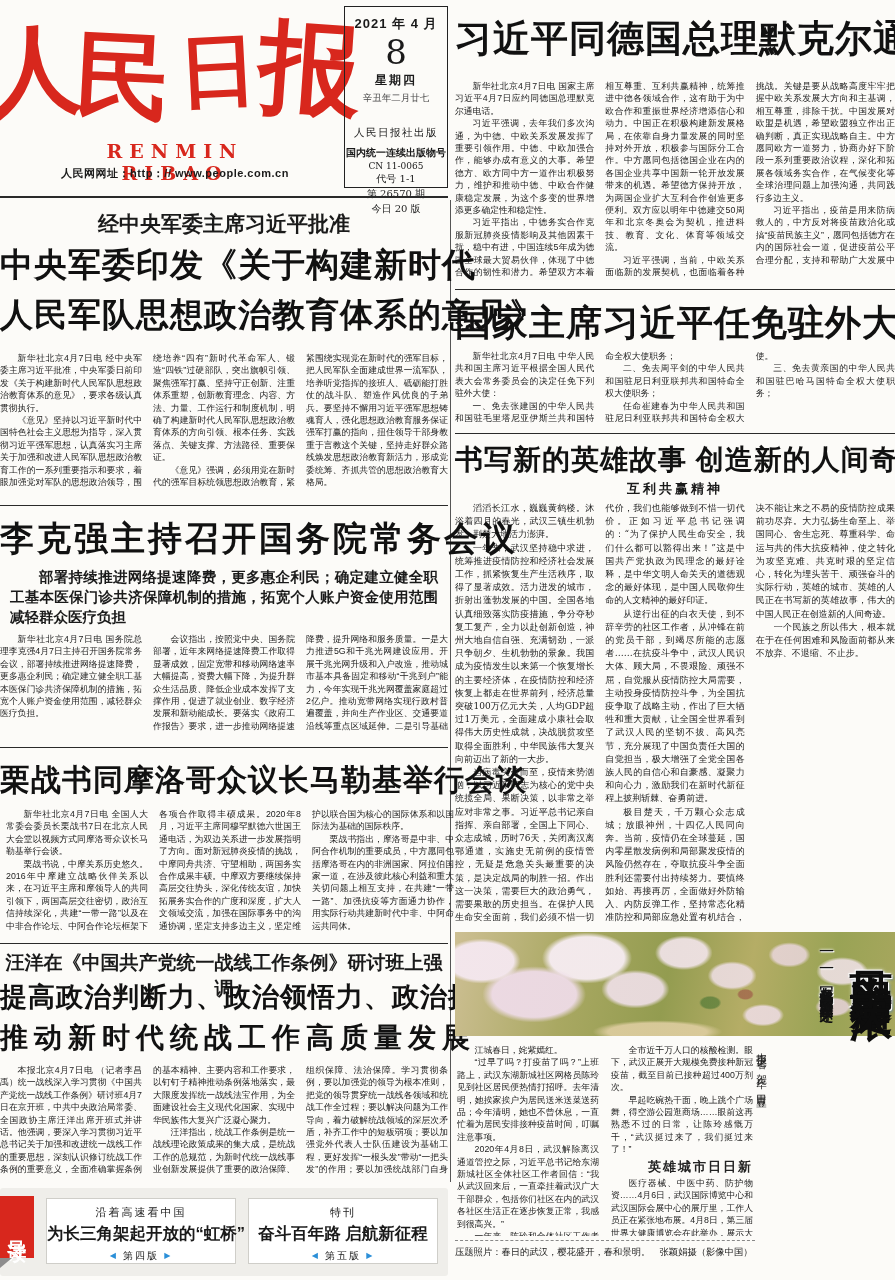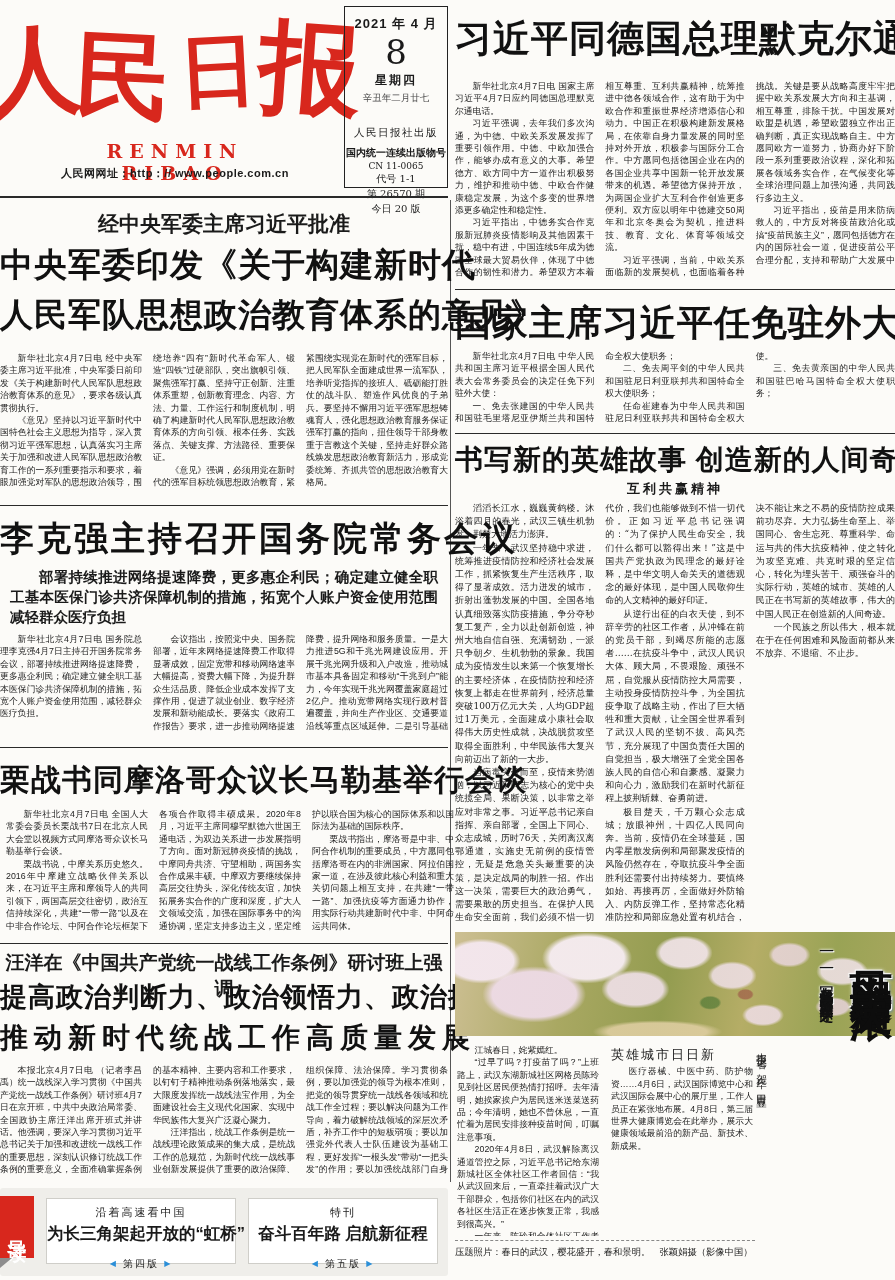--- a/index.html
+++ b/index.html
@@ -58,21 +58,21 @@
   #guide-ribbon { position:absolute; left:0; top:8px; width:34px; height:62px; background:#d8271d;
                   color:#fff; font-weight:900; font-size:19px; line-height:1.15;
                   display:flex; align-items:center; justify-content:center; text-align:center;
                   writing-mode:vertical-rl; text-orientation:upright; letter-spacing:2px; }
   #guide-ribbon:after { content:""; position:absolute; left:0; top:62px;
                   border-left:12px solid #8d8d8d; border-bottom:10px solid transparent; }
   .guide-box { position:absolute; top:10px; width:190px; height:66px; background:#fff;
                border:1px solid #cfcec9; text-align:center; padding-top:6px; }
   .guide-kicker { font-family:"DejaVu Serif", serif; font-size:11px; letter-spacing:2px; }
   .guide-title  { font-size:16.5px; font-weight:900; margin-top:3px; white-space:nowrap; }
-  .guide-page   { font-family:"DejaVu Serif", serif; font-size:10px; margin-top:12px; letter-spacing:2px; }
+  .guide-page   { font-family:"DejaVu Serif", serif; font-size:10px; margin-top:4px; letter-spacing:2px; }
   .tri { color:#2b8fd8; font-size:8px; vertical-align:1px; }
 
   
   #feature { position:absolute; left:455px; top:932px; width:440px; height:348px; }
   #photo { position:absolute; left:0; top:0; width:440px; height:104px; overflow:hidden;
     background:
       radial-gradient(ellipse 52px 30px at 6% 28%,  rgba(244,231,238,.97) 0 62%, transparent 75%),
       radial-gradient(ellipse 70px 38px at 18% 60%, rgba(238,219,231,.95) 0 60%, transparent 74%),
       radial-gradient(ellipse 60px 34px at 30% 25%, rgba(246,236,241,.96) 0 62%, transparent 75%),
       radial-gradient(ellipse 46px 26px at 41% 55%, rgba(240,224,233,.9) 0 60%, transparent 74%),
@@ -92,21 +92,21 @@
                 letter-spacing:5px; line-height:1; color:#0d0d0d; }
   #feat-title .onphoto { text-shadow:0 0 2px #fff, 0 0 4px #fff, 1px 1px 0 #fff, -1px -1px 0 #fff, 2px 2px 3px rgba(40,90,140,.6); }
   #feat-sub { left:362px; top:10px; height:330px; font-size:13.5px; font-weight:700;
               letter-spacing:1.5px; color:#111; }
   #feat-sub .onphoto { text-shadow:0 0 2px #fff, 0 0 3px #fff, 1px 1px 0 #fff; }
   #feat-byline { left:300px; top:112px; height:150px; font-size:10.5px; letter-spacing:2px;
                  font-family:"DejaVu Serif",serif; color:#222; }
   .featcol { position:absolute; top:112px; width:142px; height:192px; overflow:hidden;
              font-size:8.8px; line-height:12.4px; text-align:justify; color:#222; }
   .featcol p { text-indent:2em; }
-  #feat-subhead { font-weight:400; text-align:left; font-size:13px; text-indent:0;
+  #feat-subhead { font-weight:700; text-align:right; font-size:13px; text-indent:0;
                   letter-spacing:2px; margin:5px 0 4px; }
   #feat-credit { position:absolute; left:0; top:308px; width:300px; border-top:1px dashed #888;
                  padding-top:5px; font-family:"DejaVu Serif",serif; font-size:9.3px;
                  line-height:12.5px; text-align:justify; }
   #editorial-byline { position:absolute; left:455px; top:480px; width:440px; text-align:center;
                       font-family:"DejaVu Serif",serif; font-weight:700; font-size:13px; letter-spacing:3px; }
 </style>
 </head>
 <body>
 
@@ -229,20 +229,24 @@
     </div>
     <div class="vtitle" id="feat-byline">本报记者  贺广华  田豆豆</div>
 
     <div class="featcol" style="left:2px;">
         <p>江城春日，姹紫嫣红。</p>
         <p>“过早了吗？打疫苗了吗？”上班路上，武汉东湖新城社区网格员陈玲见到社区居民便热情打招呼。去年清明，她挨家挨户为居民送米送菜送药品；今年清明，她也不曾休息，一直忙着为居民安排接种疫苗时间，叮嘱注意事项。</p>
         <p>2020年4月8日，武汉解除离汉通道管控之际，习近平总书记给东湖新城社区全体社区工作者回信：“我从武汉回来后，一直牵挂着武汉广大干部群众，包括你们社区在内的武汉各社区生活正在逐步恢复正常，我感到很高兴。”</p>
         <p>一年来，陈玲和全体社区工作者时刻牢记习近平总书记的亲切勉励，“抓细抓实疫情防控各项工作，用心用情为群众服务”。东湖新城社区和武汉市所有社区一样，“解封”却并未“解防”，至今，社区出入口仍备着测温仪，也有志愿者值班。</p>
       </div>
     <div class="featcol" style="left:156px;">
+      <div>
+          <p>全市近千万人口的核酸检测。眼下，武汉正展开大规模免费接种新冠疫苗，截至目前已接种超过400万剂次。</p>
+          <p>早起吃碗热干面，晚上跳个广场舞，得空游公园逛商场……眼前这再熟悉不过的日常，让陈玲感慨万千，“武汉挺过来了，我们挺过来了！”</p>
+        </div>
       <div id="feat-subhead">英雄城市日日新</div>
       <div>
           <p>医疗器械、中医中药、防护物资……4月6日，武汉国际博览中心和武汉国际会展中心的展厅里，工作人员正在紧张地布展。4月8日，第三届世界大健康博览会在此举办，展示大健康领域最前沿的新产品、新技术、新成果。</p>
         </div>
     </div>
 
     <div id="feat-credit">压题照片：春日的武汉，樱花盛开，春和景明。　张颖娟摄（影像中国）</div>
   </div>
 
 </div>

